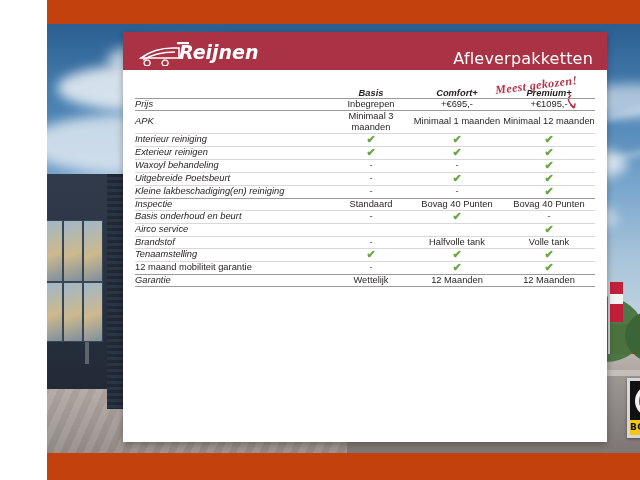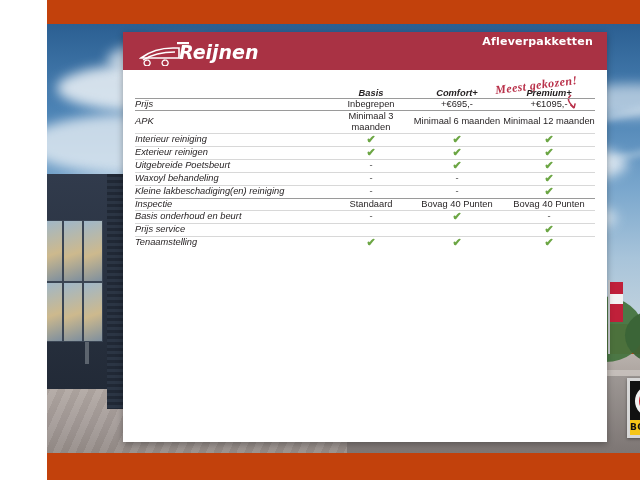--- a/index.html
+++ b/index.html
@@ -50,21 +50,21 @@
         background:linear-gradient(180deg,#c0203a 0%,#c0203a 30%,#f2f2f2 30%,#f2f2f2 55%,#c0203a 55%,#c0203a 100%);}
   .fence{position:absolute;left:400px;top:320px;width:140px;height:14px;
         background:repeating-linear-gradient(90deg,#e9e9e9 0px,#e9e9e9 2px,rgba(0,0,0,0) 2px,rgba(0,0,0,0) 6px);opacity:.85;}
   .carblob{position:absolute;border-radius:6px 8px 3px 3px;opacity:.9;}
 
   
   #card{position:absolute;left:76px;top:32px;width:484px;height:410px;
         background:#ffffff;box-shadow:0 2px 7px rgba(0,0,0,.32);}
   #cardhead{position:absolute;left:0;top:0;width:484px;height:38px;background:#a93244;}
   #logo{position:absolute;left:16px;top:6px;width:140px;height:28px;}
-  #headtitle{position:absolute;right:14px;top:3px;color:#fff;font-size:11px;font-weight:bold;
+  #headtitle{position:absolute;right:14px;top:17px;color:#fff;font-size:16px;font-weight:normal;
         letter-spacing:.2px;font-family:"DejaVu Sans",sans-serif;}
 
   
   #annot{position:absolute;left:372px;top:46px;width:110px;height:34px;pointer-events:none;}
   #annot-text{position:absolute;left:0;top:0;color:#b9314a;font-size:12px;
         font-family:"Liberation Serif",serif;font-style:italic;font-weight:bold;
         transform:rotate(-7deg);white-space:nowrap;letter-spacing:.4px;}
 
   
   #tbl{position:absolute;left:12px;top:56px;width:460px;border-collapse:collapse;}
@@ -181,45 +181,45 @@
       <tbody id="tbody">
           <tr class="thick">
             <td class="rowlabel">Prijs</td>
             <td class="val c-basis">Inbegrepen</td>
             <td class="val c-comfort">+€695,-</td>
             <td class="val c-premium">+€1095,-</td>
           </tr>
           <tr class="thick">
             <td class="rowlabel">APK</td>
             <td class="val c-basis">Minimaal 3 maanden</td>
-            <td class="val c-comfort">Minimaal 6 maanden</td>
+            <td class="val c-comfort">Minimaal 1 maanden</td>
             <td class="val c-premium">Minimaal 12 maanden</td>
           </tr>
           <tr class="bline">
             <td class="rowlabel">Interieur reiniging</td>
             <td class="val c-basis"><span class="chk" style="color: rgb(108, 166, 68);">✔</span></td>
             <td class="val c-comfort"><span class="chk" style="color: rgb(108, 166, 68);">✔</span></td>
             <td class="val c-premium"><span class="chk" style="color: rgb(108, 166, 68);">✔</span></td>
           </tr>
           <tr class="bline">
             <td class="rowlabel">Exterieur reinigen</td>
             <td class="val c-basis"><span class="chk" style="color: rgb(108, 166, 68);">✔</span></td>
             <td class="val c-comfort"><span class="chk" style="color: rgb(108, 166, 68);">✔</span></td>
             <td class="val c-premium"><span class="chk" style="color: rgb(108, 166, 68);">✔</span></td>
           </tr>
           <tr class="bline">
+            <td class="rowlabel">Waxoyl behandeling</td>
+            <td class="val c-basis"><span class="dash">-</span></td>
+            <td class="val c-comfort"><span class="dash">-</span></td>
+            <td class="val c-premium"><span class="chk" style="color: rgb(108, 166, 68);">✔</span></td>
+          </tr>
+          <tr class="bline">
             <td class="rowlabel">Uitgebreide Poetsbeurt</td>
             <td class="val c-basis"><span class="dash">-</span></td>
             <td class="val c-comfort"><span class="chk" style="color: rgb(108, 166, 68);">✔</span></td>
-            <td class="val c-premium"><span class="chk" style="color: rgb(108, 166, 68);">✔</span></td>
-          </tr>
-          <tr class="bline">
-            <td class="rowlabel">Waxoyl behandeling</td>
-            <td class="val c-basis"><span class="dash">-</span></td>
-            <td class="val c-comfort"><span class="dash">-</span></td>
             <td class="val c-premium"><span class="chk" style="color: rgb(108, 166, 68);">✔</span></td>
           </tr>
           <tr class="bline">
             <td class="rowlabel">Kleine lakbeschadiging(en) reiniging</td>
             <td class="val c-basis"><span class="dash">-</span></td>
             <td class="val c-comfort"><span class="dash">-</span></td>
             <td class="val c-premium"><span class="chk" style="color: rgb(108, 166, 68);">✔</span></td>
           </tr>
           <tr class="thick">
             <td class="rowlabel">Inspectie</td>
@@ -227,30 +227,48 @@
             <td class="val c-comfort">Bovag 40 Punten</td>
             <td class="val c-premium">Bovag 40 Punten</td>
           </tr>
           <tr class="bline">
             <td class="rowlabel">Basis onderhoud en beurt</td>
             <td class="val c-basis"><span class="dash">-</span></td>
             <td class="val c-comfort"><span class="chk" style="color: rgb(108, 166, 68);">✔</span></td>
             <td class="val c-premium"><span class="dash">-</span></td>
           </tr>
           <tr class="bline">
-            <td class="rowlabel">Prijs service</td>
+            <td class="rowlabel">Airco service</td>
             <td class="val c-basis"></td>
             <td class="val c-comfort"></td>
             <td class="val c-premium"><span class="chk" style="color: rgb(108, 166, 68);">✔</span></td>
           </tr>
           <tr class="bline">
+            <td class="rowlabel">Brandstof</td>
+            <td class="val c-basis"><span class="dash">-</span></td>
+            <td class="val c-comfort">Halfvolle tank</td>
+            <td class="val c-premium">Volle tank</td>
+          </tr>
+          <tr class="bline">
             <td class="rowlabel">Tenaamstelling</td>
             <td class="val c-basis"><span class="chk" style="color: rgb(108, 166, 68);">✔</span></td>
             <td class="val c-comfort"><span class="chk" style="color: rgb(108, 166, 68);">✔</span></td>
             <td class="val c-premium"><span class="chk" style="color: rgb(108, 166, 68);">✔</span></td>
+          </tr>
+          <tr class="bline">
+            <td class="rowlabel plain">12 maand mobiliteit garantie</td>
+            <td class="val c-basis"><span class="dash">-</span></td>
+            <td class="val c-comfort"><span class="chk" style="color: rgb(108, 166, 68);">✔</span></td>
+            <td class="val c-premium"><span class="chk" style="color: rgb(108, 166, 68);">✔</span></td>
+          </tr>
+          <tr class="thick last">
+            <td class="rowlabel">Garantie</td>
+            <td class="val c-basis">Wettelijk</td>
+            <td class="val c-comfort">12 Maanden</td>
+            <td class="val c-premium">12 Maanden</td>
           </tr>
         </tbody>
     </table>
   </div>
 
   <div id="bovag">
     <div id="bovag-in">
       <div id="bov-circle"></div>
       <div id="bov-red"></div>
       <div id="bov-tail"></div>

